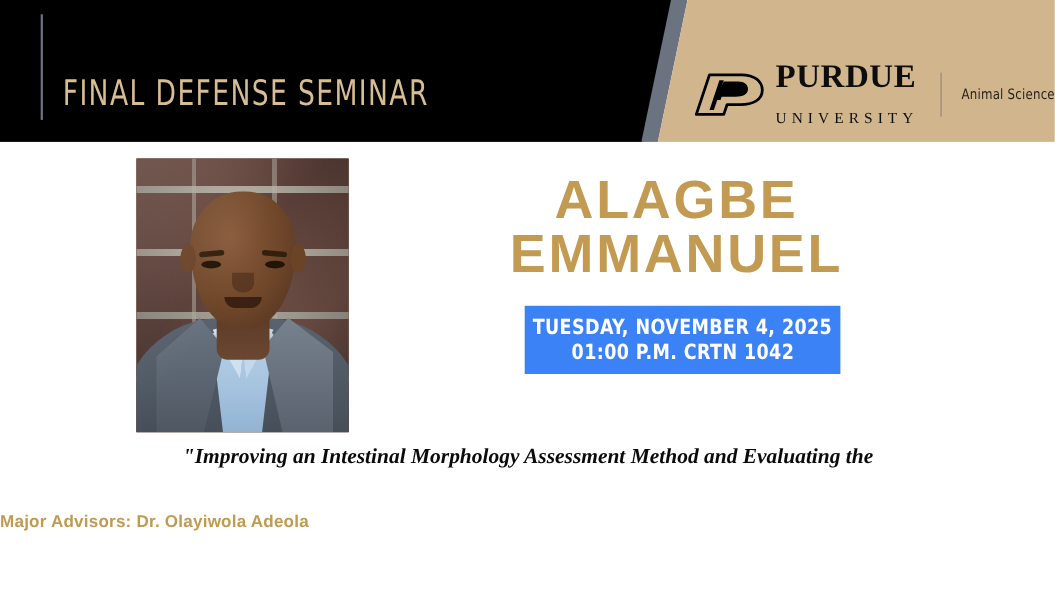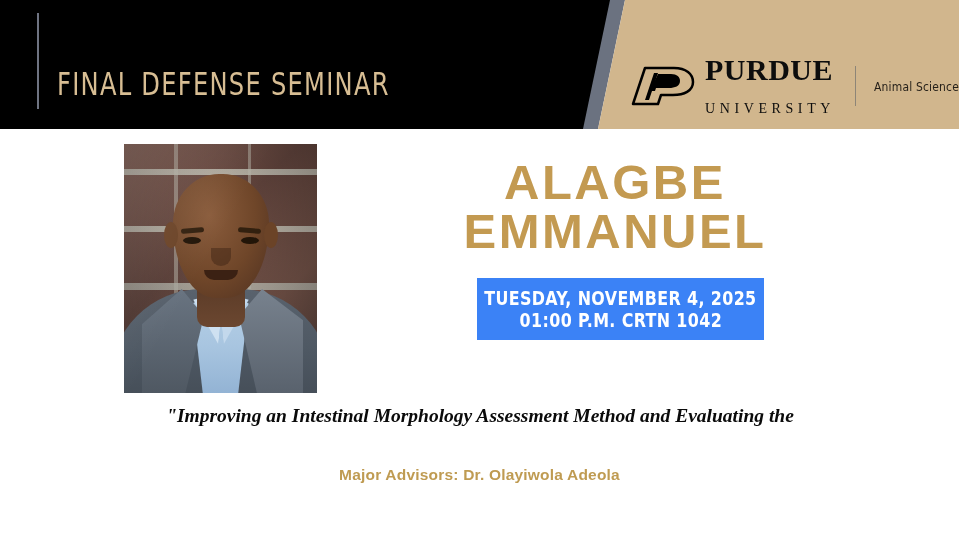--- a/index.html
+++ b/index.html
@@ -326,21 +326,20 @@
     font-size: 19.5px;
     line-height: 1.24;
     color: #0a0a0a;
   }
 
   
   .advisor {
     position: absolute;
     left: 0; top: 466px;
     width: 959px;
-    text-align: center;
     font-family: "Liberation Sans", "DejaVu Sans", sans-serif;
     font-weight: 700;
     font-size: 15.5px;
     letter-spacing: 0.2px;
     color: #bf9b52;
   }
   .fulfillment {
     position: absolute;
     left: 0; top: 498px;
     width: 959px;

